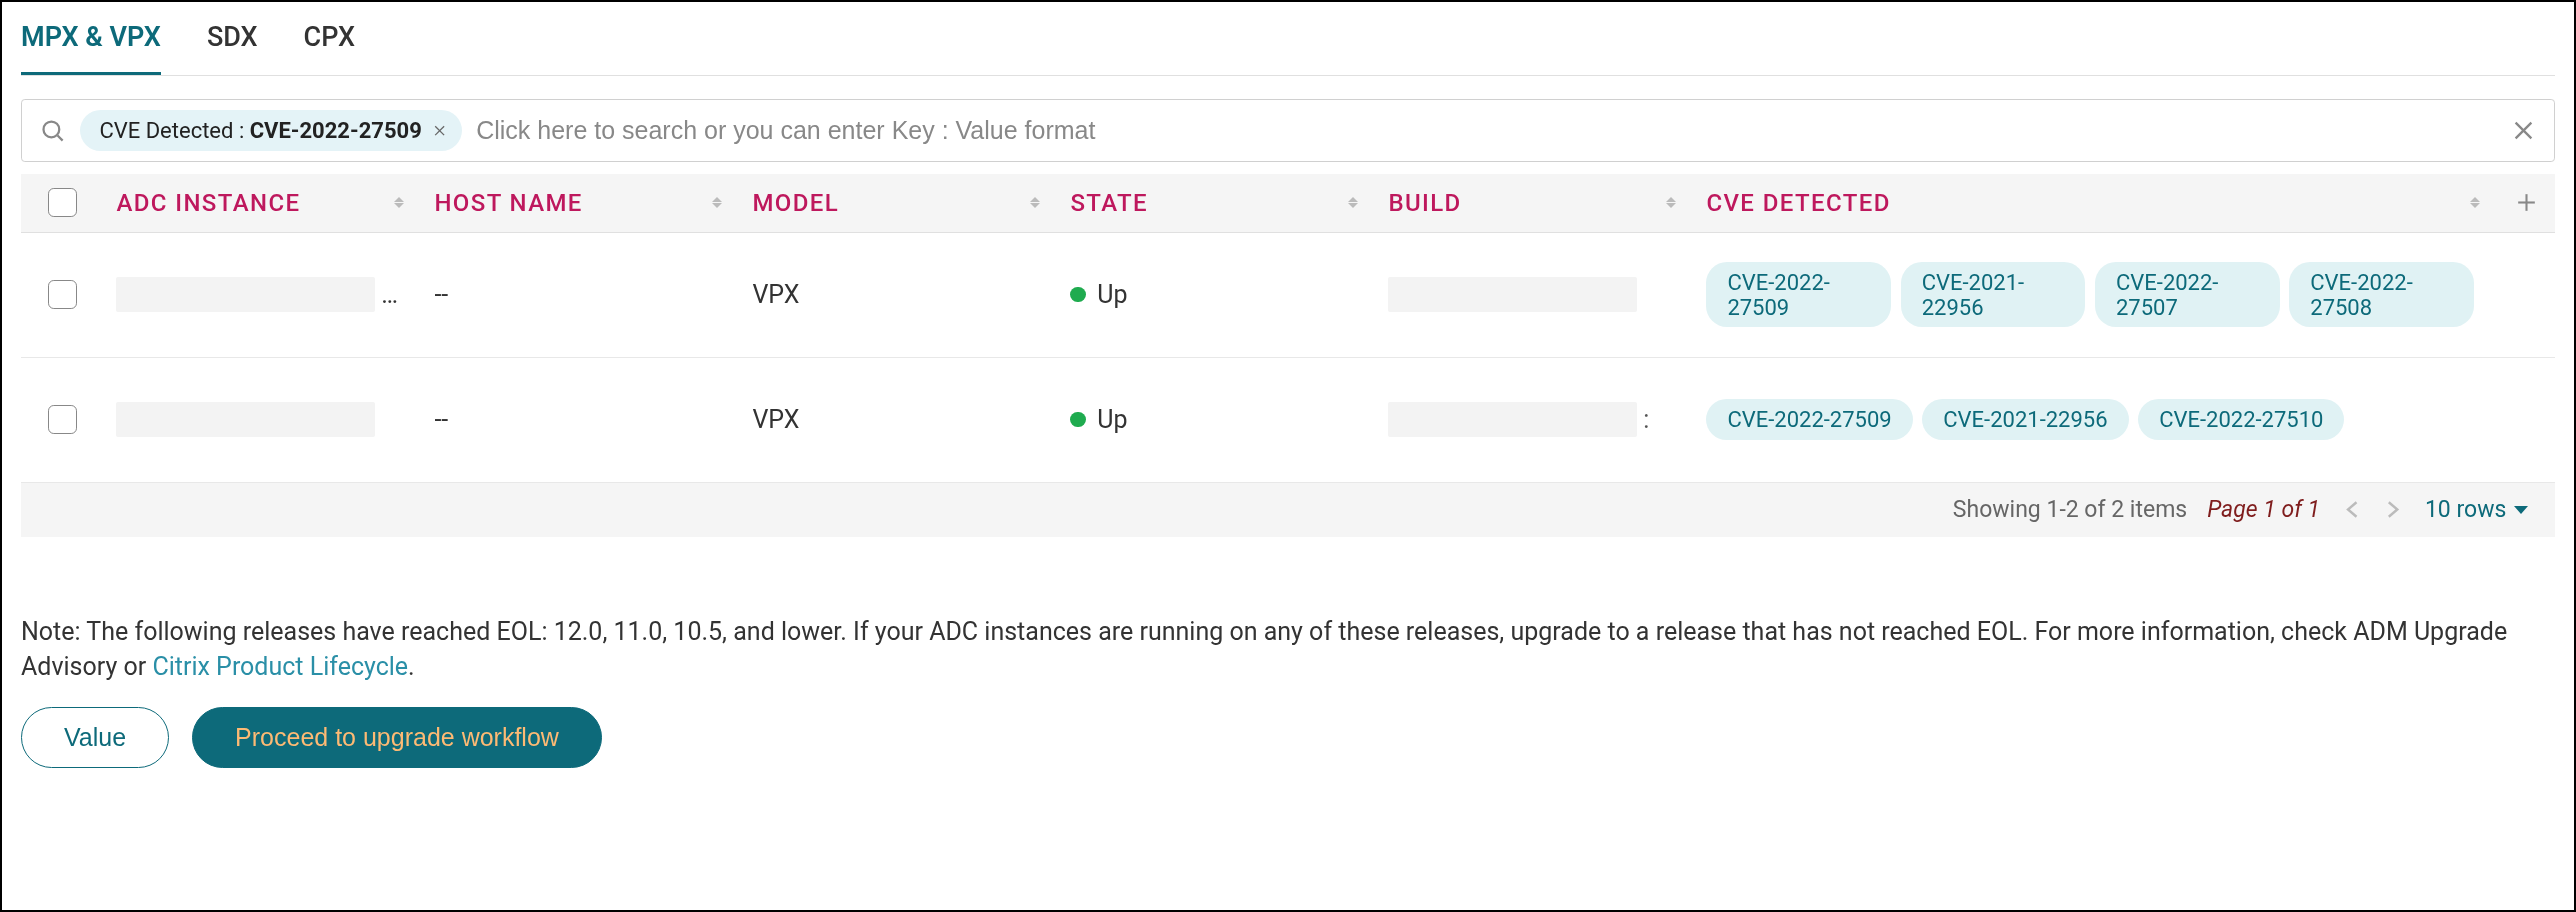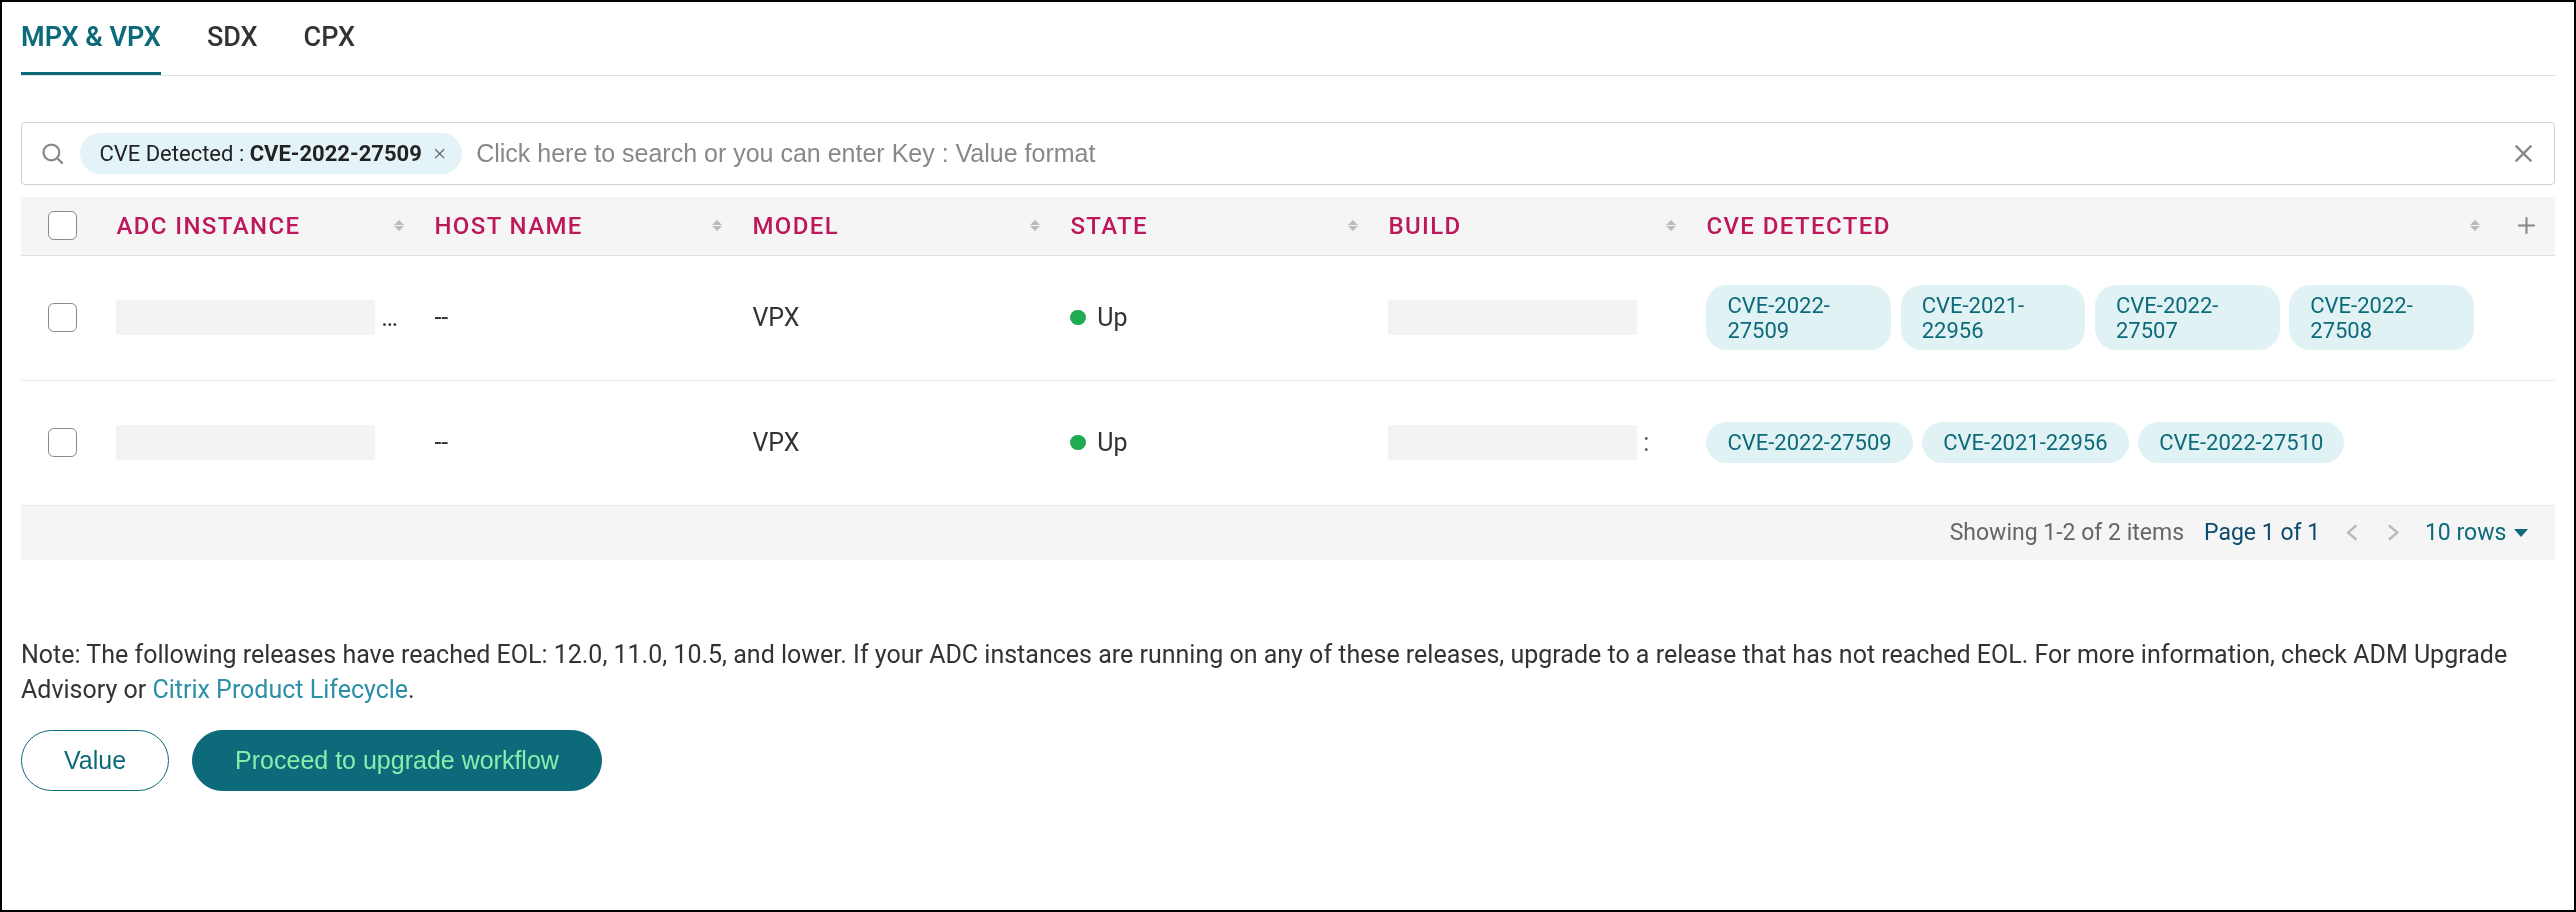--- a/index.html
+++ b/index.html
@@ -36,21 +36,21 @@
     font-weight: 600;
     border-bottom: 3.8px solid #0d6a7a;
   }
 
   
   .search-bar {
     display: flex;
     align-items: center;
     border: 1px solid #d0d0d0;
     border-radius: 3.8px;
-    margin-top: 46px;
+    margin-top: 23px;
     padding: 7.7px 17px;
     gap: 14.4px;
     height: 63px;
   }
   .search-icon {
     width: 27px;
     height: 27px;
     color: #888;
   }
   .chip {
@@ -168,21 +168,21 @@
     background: #f5f5f5;
     height: 54px;
     display:flex;
     justify-content:flex-end;
     align-items:center;
     gap: 20px;
     padding: 0 27px;
     font-size: 23px;
     color: #666;
   }
-  .page-text { color:#0c4a6e; }
+  .page-text { color:#7f1d1d;font-style:italic; }
   .nav-arrow { color:#bbb; cursor:pointer; padding:0 3.8px;}
   .rows-select { color:#0d6a7a; display:flex; align-items:center; gap:7.7px; cursor:pointer;}
   .chev { width:0;height:0;border-left:7.7px solid transparent;border-right:7.7px solid transparent;border-top:8.6px solid currentColor;}
 
   
   .note {
     margin-top: 77px;
     font-size: 25px;
     line-height: 1.4;
     color: #333;
@@ -192,21 +192,21 @@
   
   .actions { margin-top: 23px; display:flex; gap: 23px;}
   .btn {
     font-size: 25px;
     border-radius: 33px;
     padding: 15.3px 42px;
     cursor:pointer;
     border:1.9px solid #0d6a7a;
   }
   .btn-secondary { background:#fff; color:#0d6a7a; }
-  .btn-primary   { background:#0d6a7a; color:#86efac; border-color:#0d6a7a;}
+  .btn-primary   { background:#0d6a7a; color:#fdba74; border-color:#0d6a7a;}
 
   svg { display:block; }
 </style>
 </head>
 <body>
 
 <div class="outer-frame">
 
   <div class="tabs">
     <div class="tab active">MPX &amp; VPX</div>

